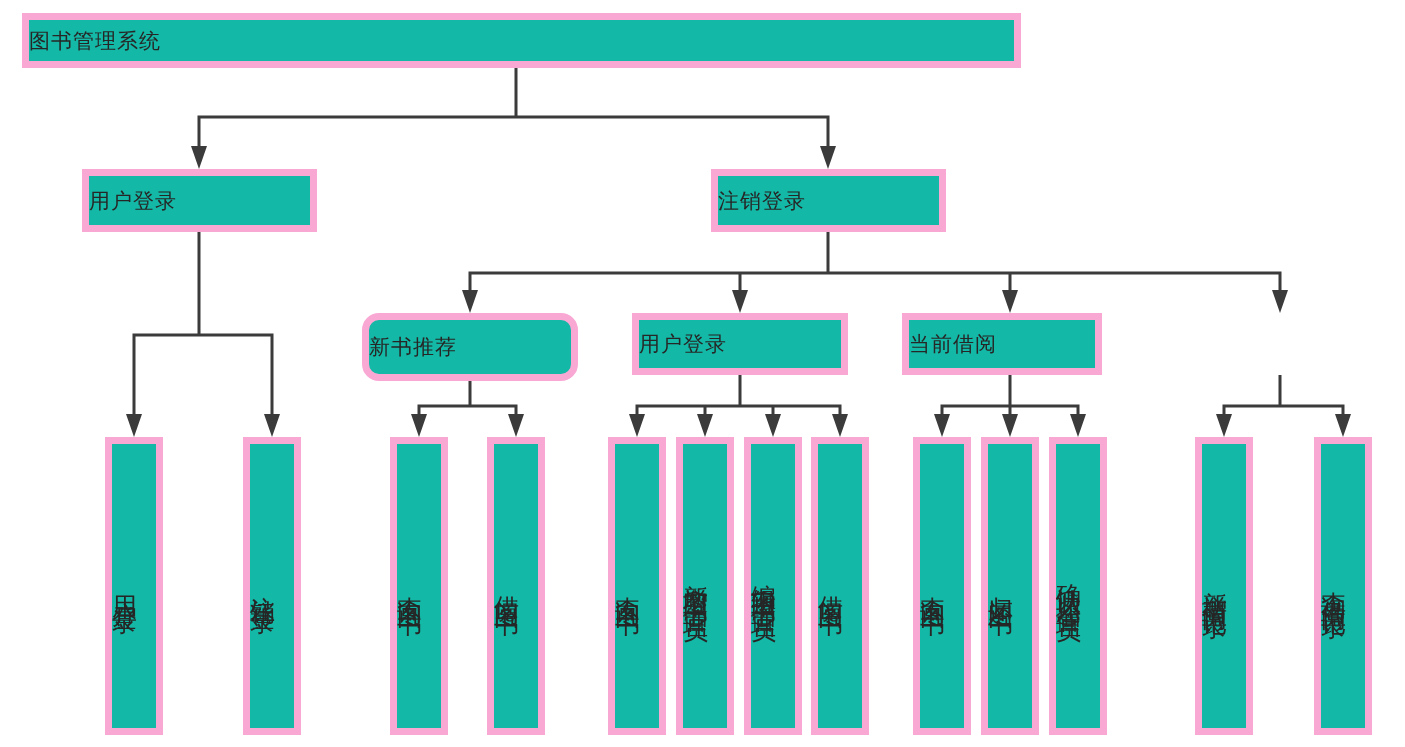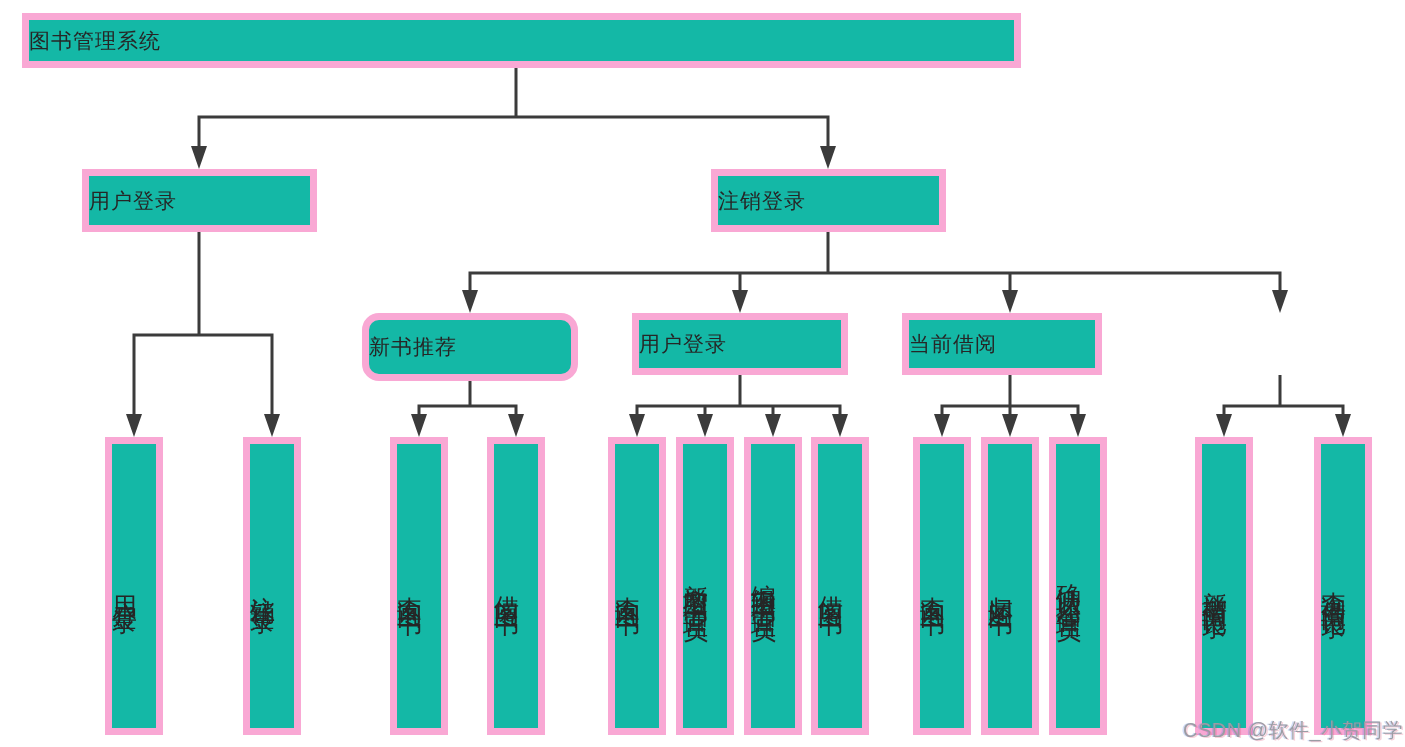--- a/index.html
+++ b/index.html
@@ -166,15 +166,14 @@
     <span class="vtext">确认归还（管理员）</span>
   </div>
 
   <div class="node v" style="left:1195px; top:437px; width:58px; height:298px;">
     <span class="vtext">新增借阅记录</span>
   </div>
   <div class="node v" style="left:1314px; top:437px; width:58px; height:298px;">
     <span class="vtext">查询借阅记录</span>
   </div>
 
-  <div class="watermark">CSDN @软件_小贺同学</div>
 
 </div>
 
 </body></html>

